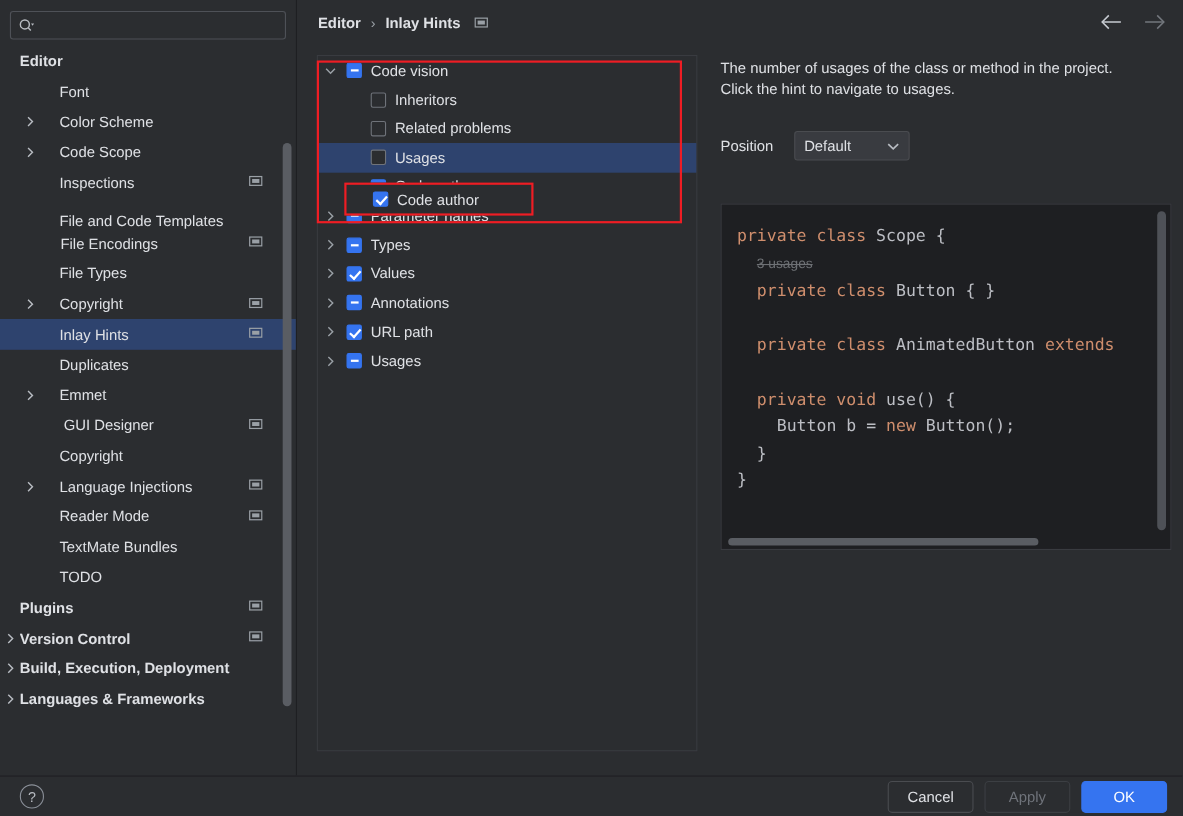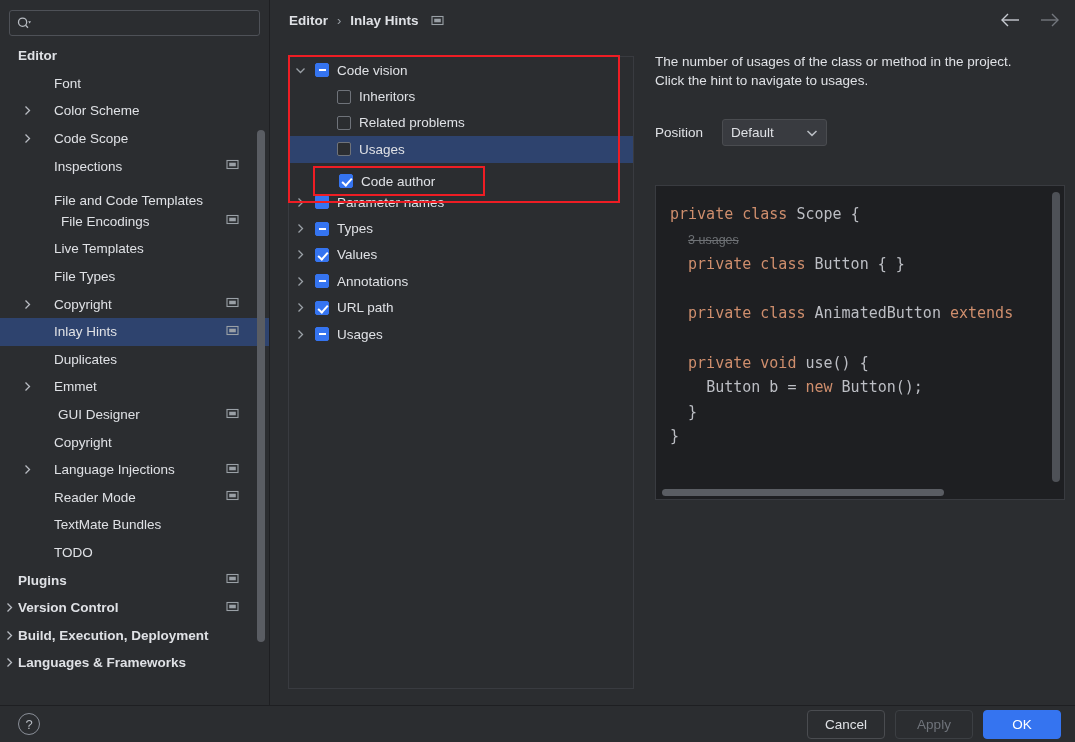--- a/index.html
+++ b/index.html
@@ -54,21 +54,21 @@
   #header {
     position: absolute; left: 271px; top: 0; right: 0; height: 40px;
     display: flex; align-items: center; padding: 0 14px 0 18px;
   }
   #crumbs { display: flex; align-items: center; gap: 9px; font-size: 13.5px; font-weight: bold; color: #dfe1e5; }
   .crumb-sep { color: #9aa0a6; font-weight: normal; font-size: 13px; }
   #nav-arrows { margin-left: auto; display: flex; align-items: center; gap: 18px; }
 
   
   #tree-panel {
-    position: absolute; left: 288px; top: 56px; width: 346px; height: 633px;
+    position: absolute; left: 288px; top: 50px; width: 346px; height: 633px;
     background: #2b2d30; border: 1px solid #393b40;
   }
   .t-row {
     height: 26.4px; display: flex; align-items: center; font-size: 13.5px;
     color: #dfe1e5; white-space: nowrap;
   }
   .t-row.selected { background: #2e436e; }
   .t-chev { width: 22px; flex: 0 0 22px; display: flex; justify-content: center; align-items: center; }
   .t-cb { flex: 0 0 22px; display: flex; justify-content: center; align-items: center; }
   .t-label { padding-left: 4px; }
@@ -199,33 +199,28 @@
           <span class="s-marker"><svg width="13" height="13" viewBox="0 0 13 13">
               <rect x="1" y="2.5" width="11" height="8" fill="none" stroke="#9aa0a6" stroke-width="1.1"></rect>
               <rect x="3.2" y="4.7" width="6.6" height="3.6" fill="#9aa0a6"></rect>
             </svg></span>
         </div>
         <div class="s-item ind1c" style="padding-left: 18px; align-items: flex-end;">
           <span class="s-chev"></span>
           <span style="width: 18px; flex: 0 0 auto;"></span>
           <span class="s-label">File and Code Templates</span>
         </div>
-        <div class="s-item ind1c" style="padding-left: 25px;">
+        <div class="s-item ind1c" style="padding-left: 19px;">
           <span class="s-chev"></span>
           <span style="width: 18px; flex: 0 0 auto;"></span>
           <span class="s-label">File Encodings</span>
           <span class="s-marker"><svg width="13" height="13" viewBox="0 0 13 13">
               <rect x="1" y="2.5" width="11" height="8" fill="none" stroke="#9aa0a6" stroke-width="1.1"></rect>
               <rect x="3.2" y="4.7" width="6.6" height="3.6" fill="#9aa0a6"></rect>
             </svg></span>
-        </div>
-        <div class="s-item ind1c" style="padding-left: 18px;">
-          <span class="s-chev"></span>
-          <span style="width: 18px; flex: 0 0 auto;"></span>
-          <span class="s-label">Live Templates</span>
         </div>
         <div class="s-item ind1c" style="padding-left: 18px;">
           <span class="s-chev"></span>
           <span style="width: 18px; flex: 0 0 auto;"></span>
           <span class="s-label">File Types</span>
         </div>
         <div class="s-item ind1c" style="padding-left: 18px;">
           <span class="s-chev">
             <svg width="11" height="11" viewBox="0 0 11 11">
               <path d="M3.5 1.5 L7.5 5.5 L3.5 9.5" fill="none" stroke="#b8bcc2" stroke-width="1.3"></path>

